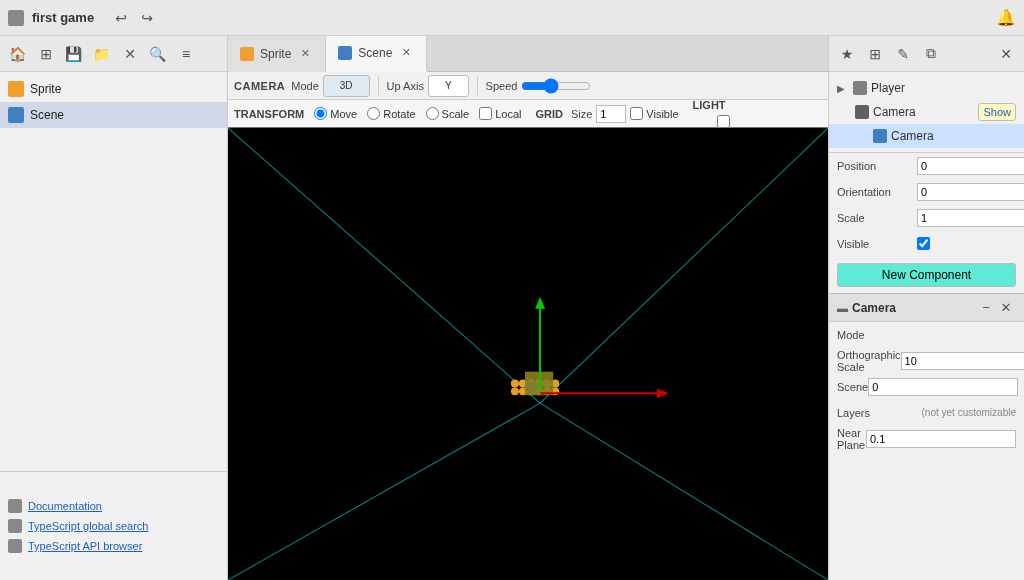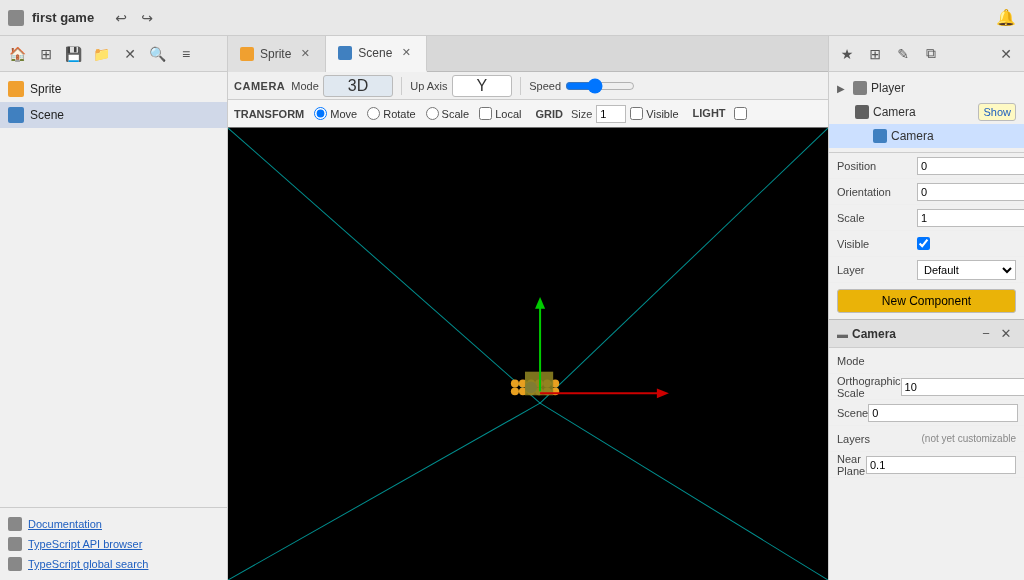--- a/index.html
+++ b/index.html
@@ -19,54 +19,54 @@
 
     
     .left-sidebar { width: 228px; background: #f0f0f0; border-right: 1px solid #ccc; display: flex; flex-direction: column; }
     .sidebar-toolbar { height: 36px; background: #e8e8e8; display: flex; align-items: center; padding: 0 6px; gap: 4px; border-bottom: 1px solid #ccc; }
     .sidebar-tool-btn { width: 24px; height: 24px; border: none; background: transparent; cursor: pointer; display: flex; align-items: center; justify-content: center; font-size: 14px; color: #555; border-radius: 3px; }
     .sidebar-items { flex: 1; padding: 4px 0; }
     .sidebar-item { display: flex; align-items: center; height: 26px; padding: 0 8px; gap: 6px; cursor: pointer; }
     .sidebar-item.active { background: #d0d8e8; }
     .sidebar-item-icon { width: 16px; height: 16px; display: flex; align-items: center; justify-content: center; font-size: 11px; flex-shrink: 0; }
     .sidebar-item-label { font-size: 12px; color: #222; }
-    .sidebar-footer { border-top: 1px solid #ccc; padding: 6px 8px; }
+    .sidebar-footer { border-top: 1px solid #ccc; padding: 24px 8px; }
     .sidebar-footer-link { display: flex; align-items: center; gap: 6px; padding: 3px 0; color: #2060c0; text-decoration: underline; cursor: pointer; font-size: 11px; }
     .sidebar-footer-icon { width: 14px; height: 14px; background: #888; border-radius: 2px; flex-shrink: 0; }
 
     
     .center-area { flex: 1; display: flex; flex-direction: column; }
 
     
     .tabs-bar { background: #d8d8d8; display: flex; align-items: center; height: 36px; border-bottom: 1px solid #bbb; }
     .tab { display: flex; align-items: center; height: 36px; padding: 0 12px; gap: 6px; cursor: pointer; border-right: 1px solid #ccc; background: #e0e0e0; font-size: 12px; color: #444; }
     .tab.active { background: #f5f5f5; border-bottom: 2px solid #f5f5f5; }
     .tab-close { width: 16px; height: 16px; display: flex; align-items: center; justify-content: center; border-radius: 3px; font-size: 11px; color: #666; }
     .tab-icon { width: 14px; height: 14px; display: flex; align-items: center; justify-content: center; }
     .tabs-spacer { flex: 1; }
 
     
     .toolbar { background: #f0f0f0; height: 28px; display: flex; align-items: center; padding: 0 6px; gap: 4px; border-bottom: 1px solid #ccc; }
     .toolbar-label { font-size: 11px; font-weight: 700; color: #444; margin-right: 2px; letter-spacing: 0.5px; }
-    .toolbar-btn { height: 22px; padding: 0 24px; border: 1px solid #bbb; background: #fff; border-radius: 3px; cursor: pointer; font-size: 16px; color: #333; }
+    .toolbar-btn { height: 22px; padding: 0 16px; border: 1px solid #bbb; background: #fff; border-radius: 3px; cursor: pointer; font-size: 10px; color: #333; }
     .toolbar-btn.active { background: #e0e8f0; }
     .toolbar-separator { width: 1px; height: 18px; background: #ccc; margin: 0 4px; }
     .toolbar-speed { display: flex; align-items: center; gap: 4px; }
     .speed-slider { width: 70px; }
 
     
     .transform-toolbar { background: #f5f5f5; height: 28px; display: flex; align-items: center; padding: 0 6px; gap: 6px; border-bottom: 1px solid #737373; }
     .transform-label { font-size: 11px; font-weight: 700; color: #444; margin-right: 4px; }
     .radio-group { display: flex; align-items: flex-start; gap: 10px; }
     .radio-item { display: flex; align-items: center; gap: 3px; cursor: pointer; font-size: 11px; }
     .radio-input { cursor: pointer; }
     .grid-section { display: flex; align-items: center; gap: 4px; margin-left: 8px; justify-content: center; }
     .size-input { width: 30px; height: 18px; border: 1px solid #bbb; padding: 0 3px; font-size: 11px; }
     .checkbox-item { display: flex; align-items: center; gap: 3px; font-size: 11px; }
-    .light-section { display: flex; align-items: flex-start; gap: 4px; margin-left: 8px; }
+    .light-section { display: flex; align-items: flex-end; gap: 4px; margin-left: 8px; flex-direction: column; }
 
     
     .viewport { flex: 1; background: #000; position: relative; overflow: hidden; }
 
     
     .scene-svg { position: absolute; top: 0; left: 0; width: 100%; height: 100%; }
 
     
     .right-panel { width: 196px; background: #f0f0f0; border-left: 1px solid #ccc; display: flex; flex-direction: column; }
     .right-panel-tabs { display: flex; align-items: center; height: 36px; background: #e8e8e8; border-bottom: 1px solid #ccc; padding: 0 6px; gap: 4px; }
@@ -84,21 +84,21 @@
     .tree-show-btn { font-size: 11px; color: #2060c0; cursor: pointer; padding: 2px 4px; border: 1px solid #bbb; background: #fef9c3; border-radius: 3px; }
 
     
     .properties-panel { flex: 1; overflow-y: auto; }
     .prop-row { display: flex; align-items: center; height: 26px; padding: 0 8px; border-bottom: 1px solid #eee; }
     .prop-label { width: 80px; font-size: 11px; color: #444; flex-shrink: 0; }
     .prop-values { display: flex; gap: 3px; flex: 1; }
     .prop-input { flex: 1; height: 18px; border: 1px solid #bbb; padding: 0 3px; font-size: 11px; background: #fff; min-width: 0; }
     .prop-checkbox { cursor: pointer; }
     .prop-select { flex: 1; height: 20px; border: 1px solid #bbb; font-size: 11px; background: #fff; padding: 0 2px; }
-    .new-component-btn { margin: 6px 8px; padding: 4px 8px; border: 1px solid #bbb; background: #eab308; border-radius: 3px; cursor: pointer; font-size: 12px; text-align: center; width: calc(100% - 16px); }
+    .new-component-btn { margin: 6px 8px; padding: 4px 8px; border: 1px solid #bbb; background: #5eead4; border-radius: 3px; cursor: pointer; font-size: 12px; text-align: center; width: calc(100% - 16px); }
 
     
     .component-block { border-top: 1px solid #bbb; }
     .component-header { display: flex; align-items: center; height: 28px; padding: 0 8px; background: #e0e0e0; border-bottom: 1px solid #ccc; }
     .component-title { font-size: 12px; font-weight: 600; flex: 1; }
     .component-btn { width: 20px; height: 20px; border: none; background: transparent; cursor: pointer; display: flex; align-items: center; justify-content: center; font-size: 13px; color: #555; border-radius: 3px; }
     .component-prop-row { display: flex; align-items: center; height: 26px; padding: 0 8px; border-bottom: 1px solid #eee; }
     .component-prop-label { font-size: 11px; color: #444; flex: 1; }
     .component-prop-value { font-size: 11px; color: #222; }
     .component-prop-input { flex: 0 0 120px; height: 18px; border: 1px solid #bbb; padding: 0 3px; font-size: 11px; background: #fff; }
@@ -145,25 +145,25 @@
         <span class="sidebar-item-label">Scene</span>
       </div>
     </div>
     <div class="sidebar-footer">
       <div class="sidebar-footer-link">
         <div class="sidebar-footer-icon"></div>
         <span>Documentation</span>
       </div>
       <div class="sidebar-footer-link">
         <div class="sidebar-footer-icon"></div>
-        <span>TypeScript API browser</span>
+        <span>TypeScript global search</span>
       </div>
       <div class="sidebar-footer-link">
         <div class="sidebar-footer-icon"></div>
-        <span>TypeScript global search</span>
+        <span>TypeScript API browser</span>
       </div>
     </div>
   </div>
 
   <div class="center-area">
 
     <div class="tabs-bar">
       <div class="tab">
         <div class="tab-icon icon-sprite"></div>
         <span>Sprite</span>
@@ -315,26 +315,20 @@
         <span class="prop-label">Scale</span>
         <div class="prop-values">
           <input type="text" class="prop-input" value="1" style="">
 
         </div>
       </div>
       <div class="prop-row">
         <span class="prop-label">Visible</span>
         <input type="checkbox" class="prop-checkbox" checked="" style="">
       </div>
-      <div class="prop-row">
-        <span class="prop-label">Layer</span>
-        <select class="prop-select">
-          <option>Default</option>
-        </select>
-      </div>
       <button class="new-component-btn">New Component</button>
 
       
       <div class="component-block">
         <div class="component-header">
           <span style="font-size:11px;color:#666;margin-right:4px;">▬</span>
           <span class="component-title">Camera</span>
           <button class="component-btn">−</button>
           <button class="component-btn">✕</button>
         </div>

